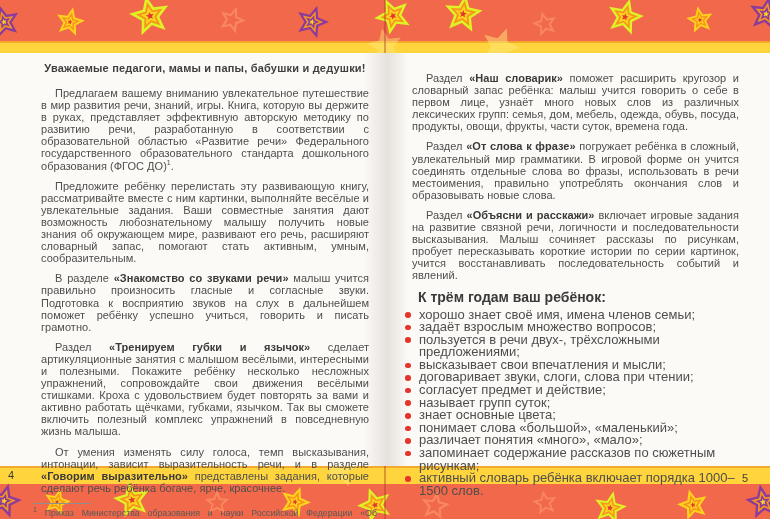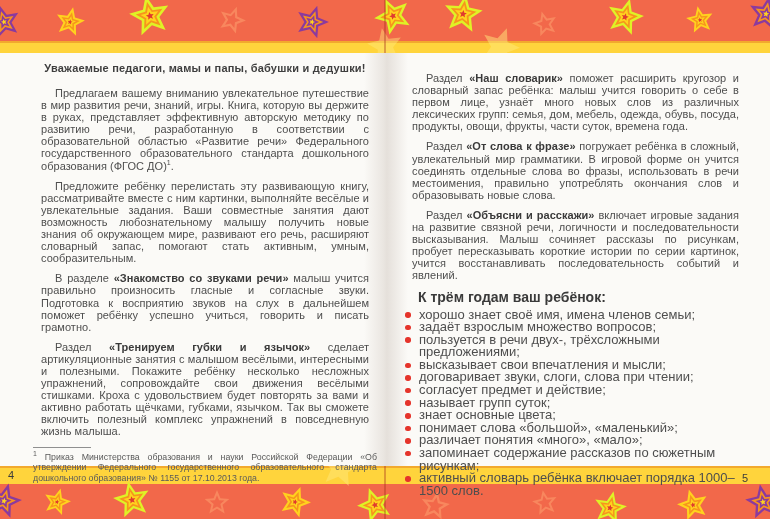--- a/index.html
+++ b/index.html
@@ -138,20 +138,21 @@
   </svg>
 
   <div class="gutter"></div>
 
   <div class="col col-left">
     <h1 class="heading">Уважаемые педагоги, мамы и папы, бабушки и дедушки!</h1>
     <p class="body"><span>Предлагаем вашему вниманию увлекательное путешествие в мир развития речи, знаний, игры. Книга, которую вы держите в руках, представляет эффективную авторскую методику по развитию речи, разработанную в соответствии с образовательной областью «Развитие речи» Федерального государственного образовательного стандарта дошкольного образования (ФГОС ДО)</span><sup>1</sup><span>.</span></p>
     <p class="body">Предложите ребёнку перелистать эту развивающую книгу, рассматривайте вместе с ним картинки, выполняйте весёлые и увлекательные задания. Ваши совместные занятия дают возможность любознательному малышу получить новые знания об окружающем мире, развивают его речь, расширяют словарный запас, помогают стать активным, умным, сообразительным.</p>
     <p class="body"><span>В разделе </span><b>«Знакомство со звуками речи»</b><span> малыш учится правильно произносить гласные и согласные звуки. Подготовка к восприятию звуков на слух в дальнейшем поможет ребёнку успешно учиться, говорить и писать грамотно.</span></p>
     <p class="body"><span>Раздел </span><b>«Тренируем губки и язычок»</b><span> сделает артикуляционные занятия с малышом весёлыми, интересными и полезными. Покажите ребёнку несколько несложных упражнений, сопровождайте свои движения весёлыми стишками. Кроха с удовольствием будет повторять за вами и активно работать щёчками, губками, язычком. Так вы сможете включить полезный комплекс упражнений в повседневную жизнь малыша.</span></p>
+    <p class="body"><span>От умения изменять силу голоса, темп высказывания, интонации, зависит выразительность речи, и в разделе </span><b>«Говорим выразительно»</b><span> представлены задания, которые сделают речь ребёнка богаче, ярче, красочнее.</span></p>
     <div class="fn-rule"></div>
     <p class="footnote"><sup>1</sup><span> Приказ Министерства образования и науки Российской Федерации «Об утверждении Федерального государственного образовательного стандарта дошкольного образования» № 1155 от 17.10.2013 года.</span></p>
   </div>
 
   <div class="col col-right">
     <p class="body"><span>Раздел </span><b>«Наш словарик»</b><span> поможет расширить кругозор и словарный запас ребёнка: малыш учится говорить о себе в первом лице, узнаёт много новых слов из различных лексических групп: семья, дом, мебель, одежда, обувь, посуда, продукты, овощи, фрукты, части суток, времена года.</span></p>
     <p class="body"><span>Раздел </span><b>«От слова к фразе»</b><span> погружает ребёнка в сложный, увлекательный мир грамматики. В игровой форме он учится соединять отдельные слова во фразы, использовать в речи местоимения, правильно употреблять окончания слов и образовывать новые слова.</span></p>
     <p class="body"><span>Раздел </span><b>«Объясни и расскажи»</b><span> включает игровые задания на развитие связной речи, логичности и последовательности высказывания. Малыш сочиняет рассказы по рисункам, пробует пересказывать короткие истории по серии картинок, учится восстанавливать последовательность событий и явлений.</span></p>
     <h2 class="subheading">К трём годам ваш ребёнок:</h2>
     <ul class="bullets">

